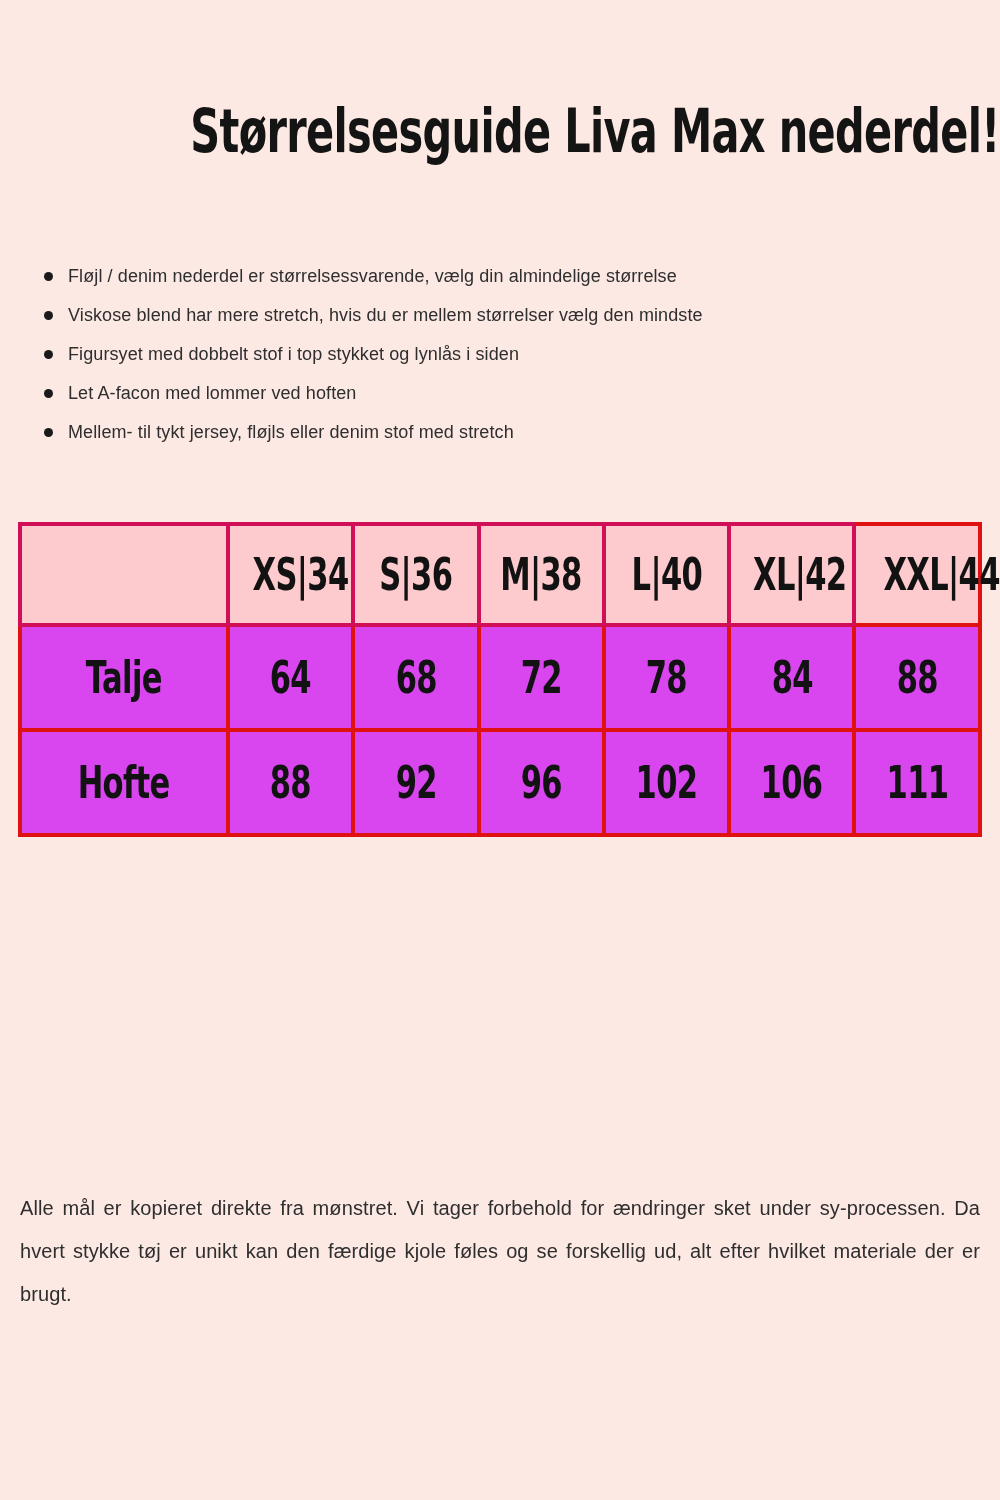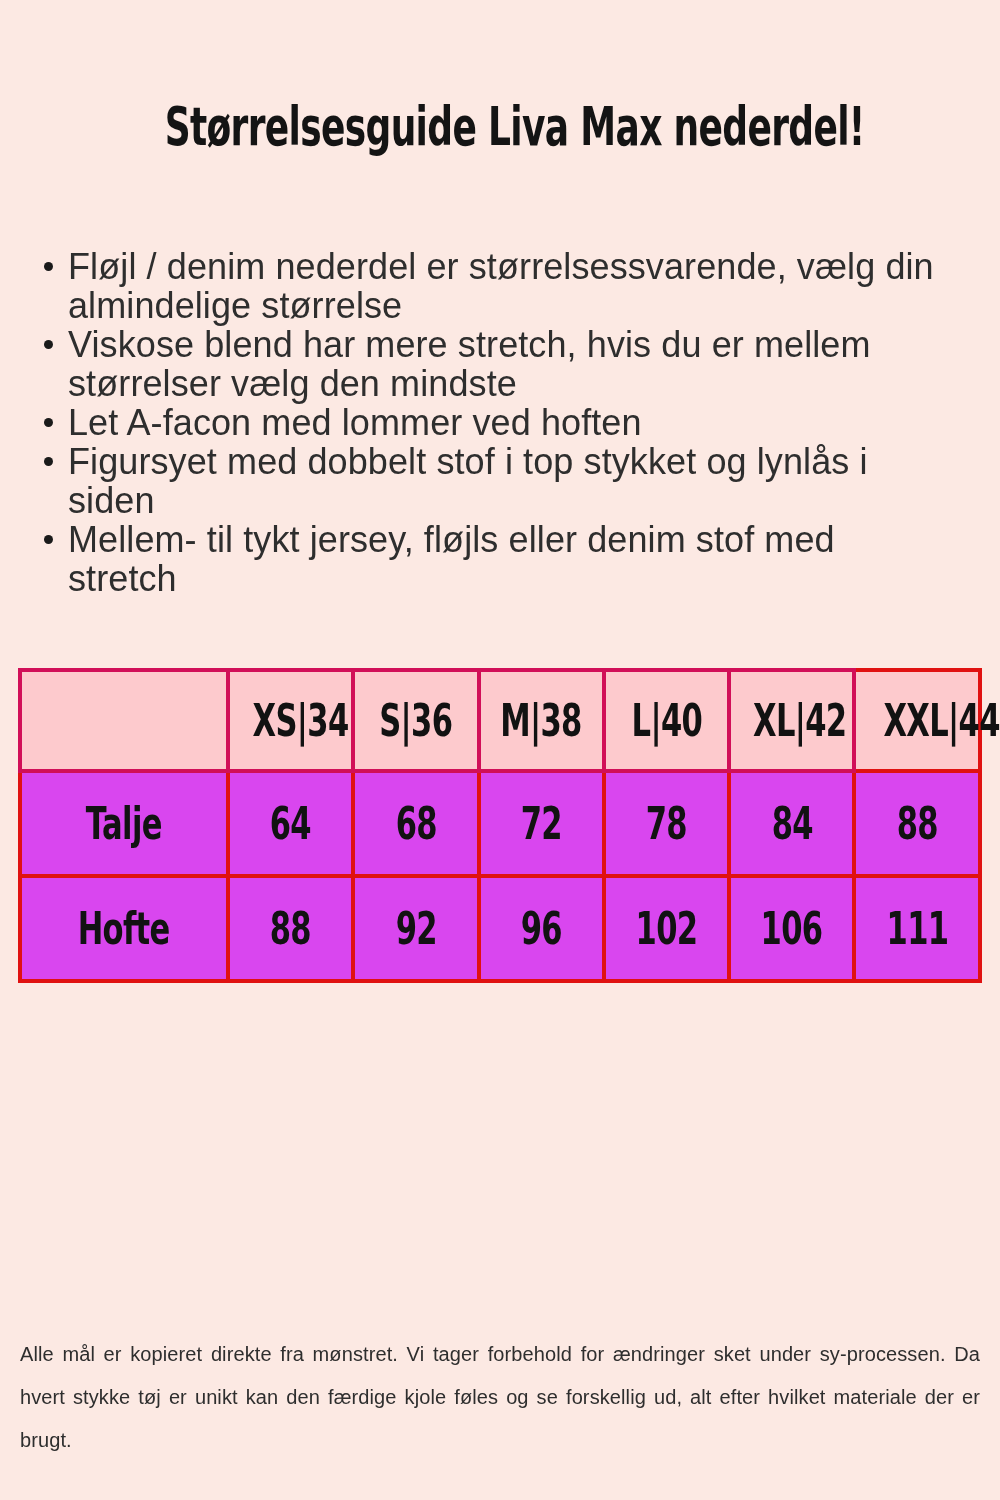--- a/index.html
+++ b/index.html
@@ -18,32 +18,32 @@
     transform: scaleX(0.68);
     transform-origin: center center;
     white-space: nowrap;
     font-family: "DejaVu Sans", sans-serif;
     font-weight: 600;
     letter-spacing: -1px;
   }
   .page-title {
     margin-top: 98px;
     text-align: right;
-    font-size: 53px;
+    font-size: 61px;
     line-height: 1.08;
     color: #141414;
   }
   .bullet-list {
     margin: 92px 60px 0 42px;
     list-style: none;
   }
   .bullet-list li {
     position: relative;
     padding-left: 26px;
-    font-size: 36px;
+    font-size: 18px;
     line-height: 39px;
     color: #2e2e2e;
     letter-spacing: 0.1px;
   }
   .bullet-list li::before {
     content: "";
     position: absolute;
     left: 2px;
     top: 15px;
     width: 9px;
@@ -98,22 +98,22 @@
   }
 </style>
 </head>
 <body>
 
 <h1 class="page-title"><span class="cond">Størrelsesguide Liva Max nederdel!</span></h1>
 
 <ul class="bullet-list">
   <li><span>Fløjl / denim nederdel er størrelsessvarende, vælg din almindelige størrelse</span></li>
   <li><span>Viskose blend har mere stretch, hvis du er mellem størrelser vælg den mindste</span></li>
+  <li><span>Figursyet med dobbelt stof i top stykket og lynlås i siden</span></li>
   <li><span>Let A-facon med lommer ved hoften</span></li>
-  <li><span>Figursyet med dobbelt stof i top stykket og lynlås i siden</span></li>
   <li><span>Mellem- til tykt jersey, fløjls eller denim stof med stretch</span></li>
 </ul>
 
 <table class="size-table">
   <colgroup>
     <col class="c-label">
     <col class="c-size">
       <col class="c-size">
       <col class="c-size">
     <col class="c-size">

